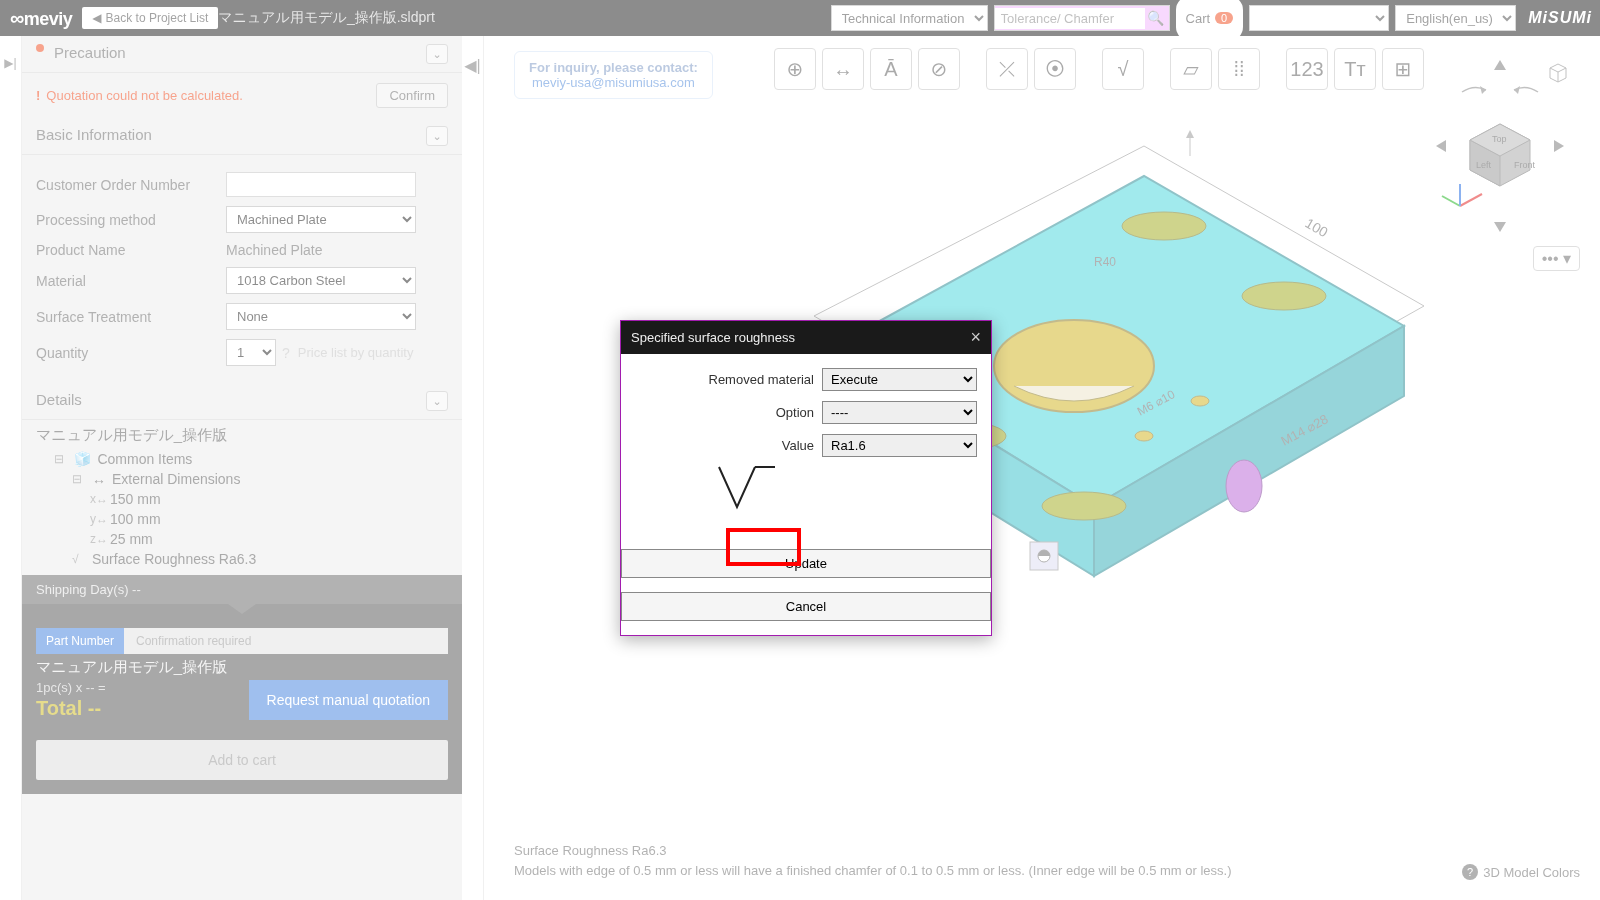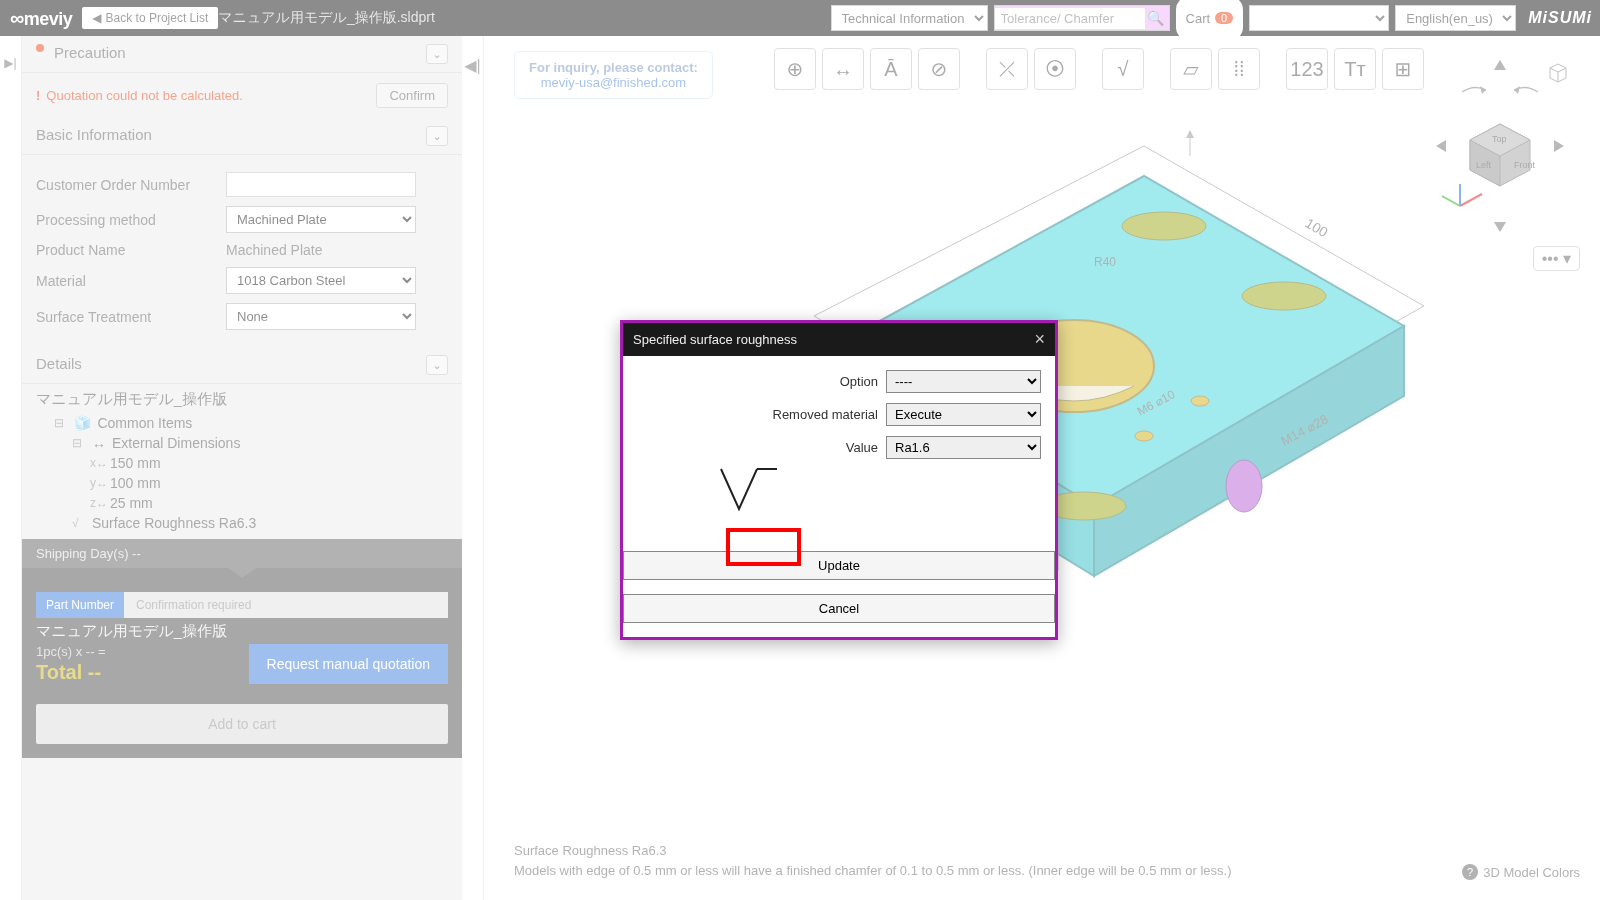--- a/index.html
+++ b/index.html
@@ -79,21 +79,21 @@
 .more-btn{position:absolute;top:210px;right:20px;border:1px solid #bbb;border-radius:4px;padding:2px 8px;font-size:16px;background:#fff;color:#555;}
 
 .canvas3d{position:absolute;top:80px;left:120px;width:840px;height:560px;}
 
 .foot-info{position:absolute;left:30px;bottom:20px;right:200px;font-size:13px;color:#555;line-height:1.5;}
 .colors-link{position:absolute;right:20px;bottom:20px;font-size:13px;color:#555;display:flex;align-items:center;gap:5px;}
 .colors-link .q{width:16px;height:16px;border-radius:50%;background:#555;color:#fff;font-size:11px;display:flex;align-items:center;justify-content:center;}
 
 
 .overlay{position:absolute;inset:0;background:rgba(255,255,255,0.55);}
-.modal{position:absolute;top:320px;left:620px;width:438px;background:#fff;border:3px solid #a21caf;box-shadow:0 4px 16px rgba(0,0,0,.3);}
+.modal{position:absolute;top:320px;left:620px;width:372px;background:#fff;border:1px solid #a21caf;box-shadow:0 4px 16px rgba(0,0,0,.3);}
 .modal-hdr{background:#1a1a1a;color:#eee;padding:6px 10px;font-size:13px;display:flex;align-items:center;}
 .modal-hdr .x{margin-left:auto;font-size:18px;cursor:pointer;color:#ccc;}
 .modal-body{padding:14px 14px 10px;}
 .mrow{display:flex;align-items:center;margin-bottom:10px;}
 .mrow .ml{flex:1;text-align:right;padding-right:8px;font-size:13px;color:#333;}
 .mrow select{width:155px;border:1px solid #888;font-size:13px;padding:2px 4px;}
 .rough-sym{margin:6px 0 14px 80px;}
 .modal-ftr{display:flex;justify-content:center;gap:14px;padding:8px 0 14px;flex-direction:column;}
 .mbtn{border:1px solid #888;background:#f5f5f5;padding:6px 16px;font-size:13px;cursor:pointer;}
 .hl-red{position:absolute;border:4px solid #ff0000;pointer-events:none;}
@@ -158,20 +158,26 @@
           <span class="lab">Product Name</span>
           <span class="plain">Machined Plate</span>
         </div>
       <div class="frow">
           <span class="lab">Material</span>
           <select><option>1018 Carbon Steel</option></select>
         </div>
       <div class="frow">
           <span class="lab">Surface Treatment</span>
           <select><option>None</option></select>
+        </div>
+      <div class="frow">
+          <span class="lab">Quantity</span>
+          <select class="qty-sel"><option>1</option></select>
+          <span class="qmark">?</span>
+          <span class="link">Price list by quantity</span>
         </div>
     </div>
 
     <div class="section-hdr">
       <span>Details</span>
       <span class="chev">⌄</span>
     </div>
     <div class="tree">
       <div class="root">マニュアル用モデル_操作版</div>
       <ul>
@@ -219,21 +225,21 @@
       </div>
       <div class="add-cart">Add to cart</div>
     </div>
   </div>
 
   <div class="viewer-gutter">◀|</div>
 
   <div class="viewer">
     <div class="contact-box">
       <div class="l1">For inquiry, please contact:</div>
-      <div class="l2">meviy-usa@finished.com</div>
+      <div class="l2">meviy-usa@misumiusa.com</div>
     </div>
 
     <div class="toolbar">
       <div class="tbtn">⊕</div>
       <div class="tbtn">↔</div>
       <div class="tbtn">Ā</div>
       <div class="tbtn">⊘</div>
       <div class="tool-gap"></div>
       <div class="tbtn">⤫</div>
       <div class="tbtn">⦿</div>
@@ -335,26 +341,26 @@
 </div>
 
 <div class="overlay"></div>
 <div class="modal">
   <div class="modal-hdr">
     <span>Specified surface roughness</span>
     <span class="x">×</span>
   </div>
   <div class="modal-body">
     <div class="mrow">
+      <span class="ml">Removed material</span>
+      <select><option>Execute</option></select>
+    </div>
+    <div class="mrow">
       <span class="ml">Option</span>
       <select><option>----</option></select>
-    </div>
-    <div class="mrow">
-      <span class="ml">Removed material</span>
-      <select><option>Execute</option></select>
     </div>
     <div class="mrow" style="margin-bottom:0;">
       <span class="ml">Value</span>
       <select><option>Ra1.6</option></select>
     </div>
     <svg class="rough-sym" width="60" height="50">
       <polyline points="4,4 22,44 40,4" fill="none" stroke="#222" stroke-width="2"></polyline>
       <line x1="40" y1="4" x2="140" y2="4" stroke="#222" stroke-width="2"></line>
     </svg>
   </div>

